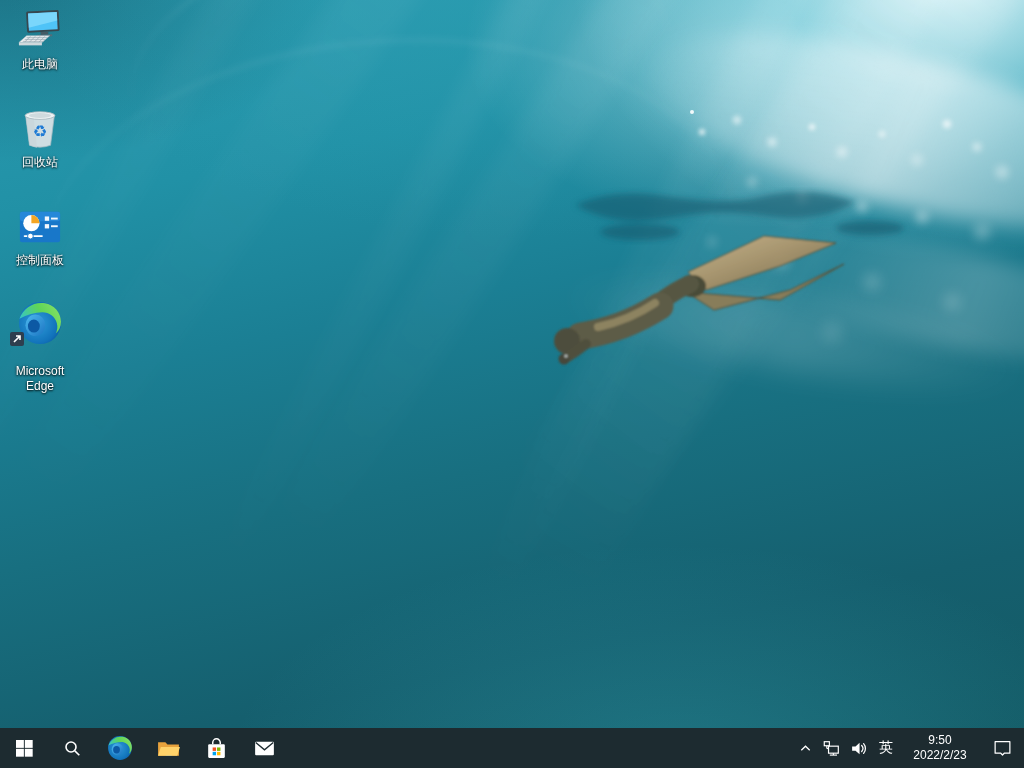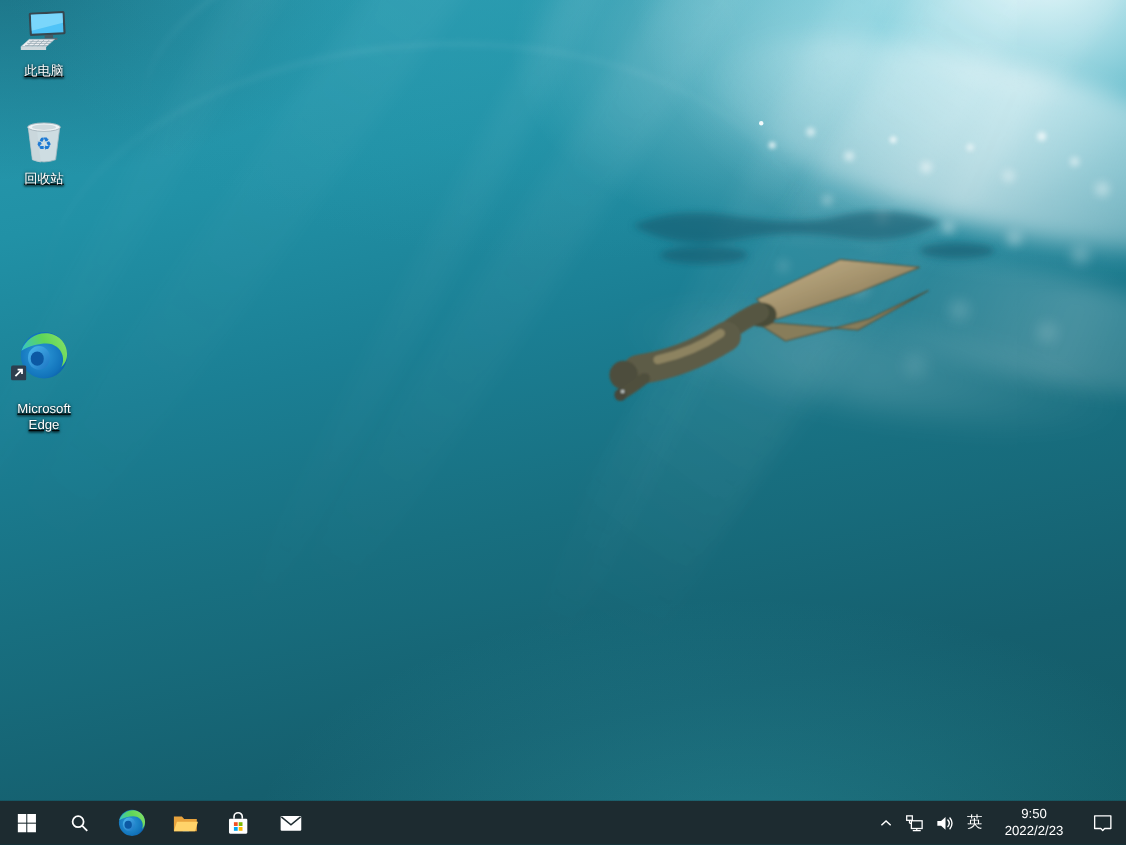--- a/index.html
+++ b/index.html
@@ -43,21 +43,21 @@
       225px 48px 8px 3px rgba(255,255,255,.5), 255px 12px 5px 2px rgba(255,255,255,.75),
       285px 35px 6px 2px rgba(255,255,255,.6), 310px 60px 9px 4px rgba(255,255,255,.45),
       60px 70px 8px 2px rgba(255,255,255,.5), 110px 85px 10px 3px rgba(255,255,255,.4),
       170px 95px 9px 3px rgba(255,255,255,.45), 230px 105px 10px 4px rgba(255,255,255,.4),
       290px 120px 12px 5px rgba(255,255,255,.35), 20px 130px 10px 2px rgba(255,255,255,.3),
       90px 150px 12px 4px rgba(255,255,255,.3), 180px 170px 14px 5px rgba(255,255,255,.28),
       260px 190px 14px 5px rgba(255,255,255,.25), 140px 220px 16px 6px rgba(255,255,255,.2);}
   .w-diver{position:absolute;inset:0;pointer-events:none;}
 
   
-  .dicon{position:absolute;left:1px;width:78px;display:flex;flex-direction:column;align-items:center;cursor:default;text-decoration:underline;}
+  .dicon{position:absolute;left:1px;width:78px;display:flex;flex-direction:column;align-items:center;cursor:default;}
   .dicon-img{width:46px;height:46px;display:flex;align-items:center;justify-content:center;}
   .dicon-label{margin-top:3px;font-size:12px;line-height:15px;color:#fff;text-align:center;
     text-shadow:0 1px 2px rgba(0,0,0,.9), 0 0 3px rgba(0,0,0,.55);}
   .p1{top:8px;}.p2{top:106px;}.p3{top:204px;}.p4{top:300px;gap:15px;}
 
   
   .taskbar{position:absolute;left:0;right:0;bottom:0;height:40px;background:#1d2b30;display:flex;align-items:stretch;}
   .tb-btn{all:unset;width:48px;display:flex;align-items:center;justify-content:center;cursor:pointer;}
   .tb-spacer{flex:1;}
   .tray{display:flex;align-items:stretch;}
@@ -157,20 +157,41 @@
         <path d="M9,10 L13,41 Q24,45 35,41 L39,10 Z" fill="#dde4e8" opacity=".92" stroke="#aebdc4" stroke-width=".8"></path>
         <path d="M9,10 L13,41 Q17,43 21,43.5 L17,10 Z" fill="#c9d4da" opacity=".7"></path>
         <ellipse cx="24" cy="10" rx="15.5" ry="4" fill="#eef3f5" stroke="#a9b8bf" stroke-width=".9"></ellipse>
         <ellipse cx="24" cy="10" rx="11.5" ry="2.6" fill="#cfdade"></ellipse>
         <text x="24" y="32" font-family="'DejaVu Sans',sans-serif" font-size="17" text-anchor="middle" fill="#1e7ad4">♻</text>
       </svg>
     </div>
     <div class="dicon-label">回收站</div>
   </div>
 
+  <div class="dicon p3">
+    <div class="dicon-img">
+      <svg viewBox="0 0 48 48" width="46" height="46">
+        <rect x="3" y="8" width="42" height="32" rx="2.5" fill="#1877c9"></rect>
+        <rect x="3" y="8" width="42" height="10" rx="2.5" fill="#2c90e0" opacity=".7"></rect>
+        <circle cx="15" cy="20" r="8.5" fill="#ffffff"></circle>
+        <path d="M15,20 L15,11.5 A8.5,8.5 0 0 1 23.5,20 Z" fill="#f5a623"></path>
+        <g fill="#fff" opacity=".95">
+          <rect x="29" y="13" width="4.5" height="4.5"></rect>
+            <rect x="35.5" y="14.2" width="7" height="2"></rect>
+          <rect x="29" y="21" width="4.5" height="4.5"></rect>
+            <rect x="35.5" y="22.2" width="7" height="2"></rect>
+        </g>
+        <g stroke="#fff" stroke-width="2" stroke-linecap="round">
+          <line x1="8" y1="33.5" x2="26" y2="33.5"></line>
+        </g>
+        <circle cx="14" cy="33.5" r="3" fill="#fff" stroke="#1877c9" stroke-width="1"></circle>
+      </svg>
+    </div>
+    <div class="dicon-label">控制面板</div>
+  </div>
 
   <div class="dicon p4">
     <div class="dicon-img">
       <svg viewBox="0 0 24 24" width="46" height="46">
         <defs>
           <radialGradient id="egC1" cx=".42" cy=".5" r=".65">
             <stop offset="0" stop-color="#2f9ddb"></stop>
               <stop offset=".75" stop-color="#1172ba"></stop>
               <stop offset="1" stop-color="#0b53a0"></stop>
           </radialGradient>

